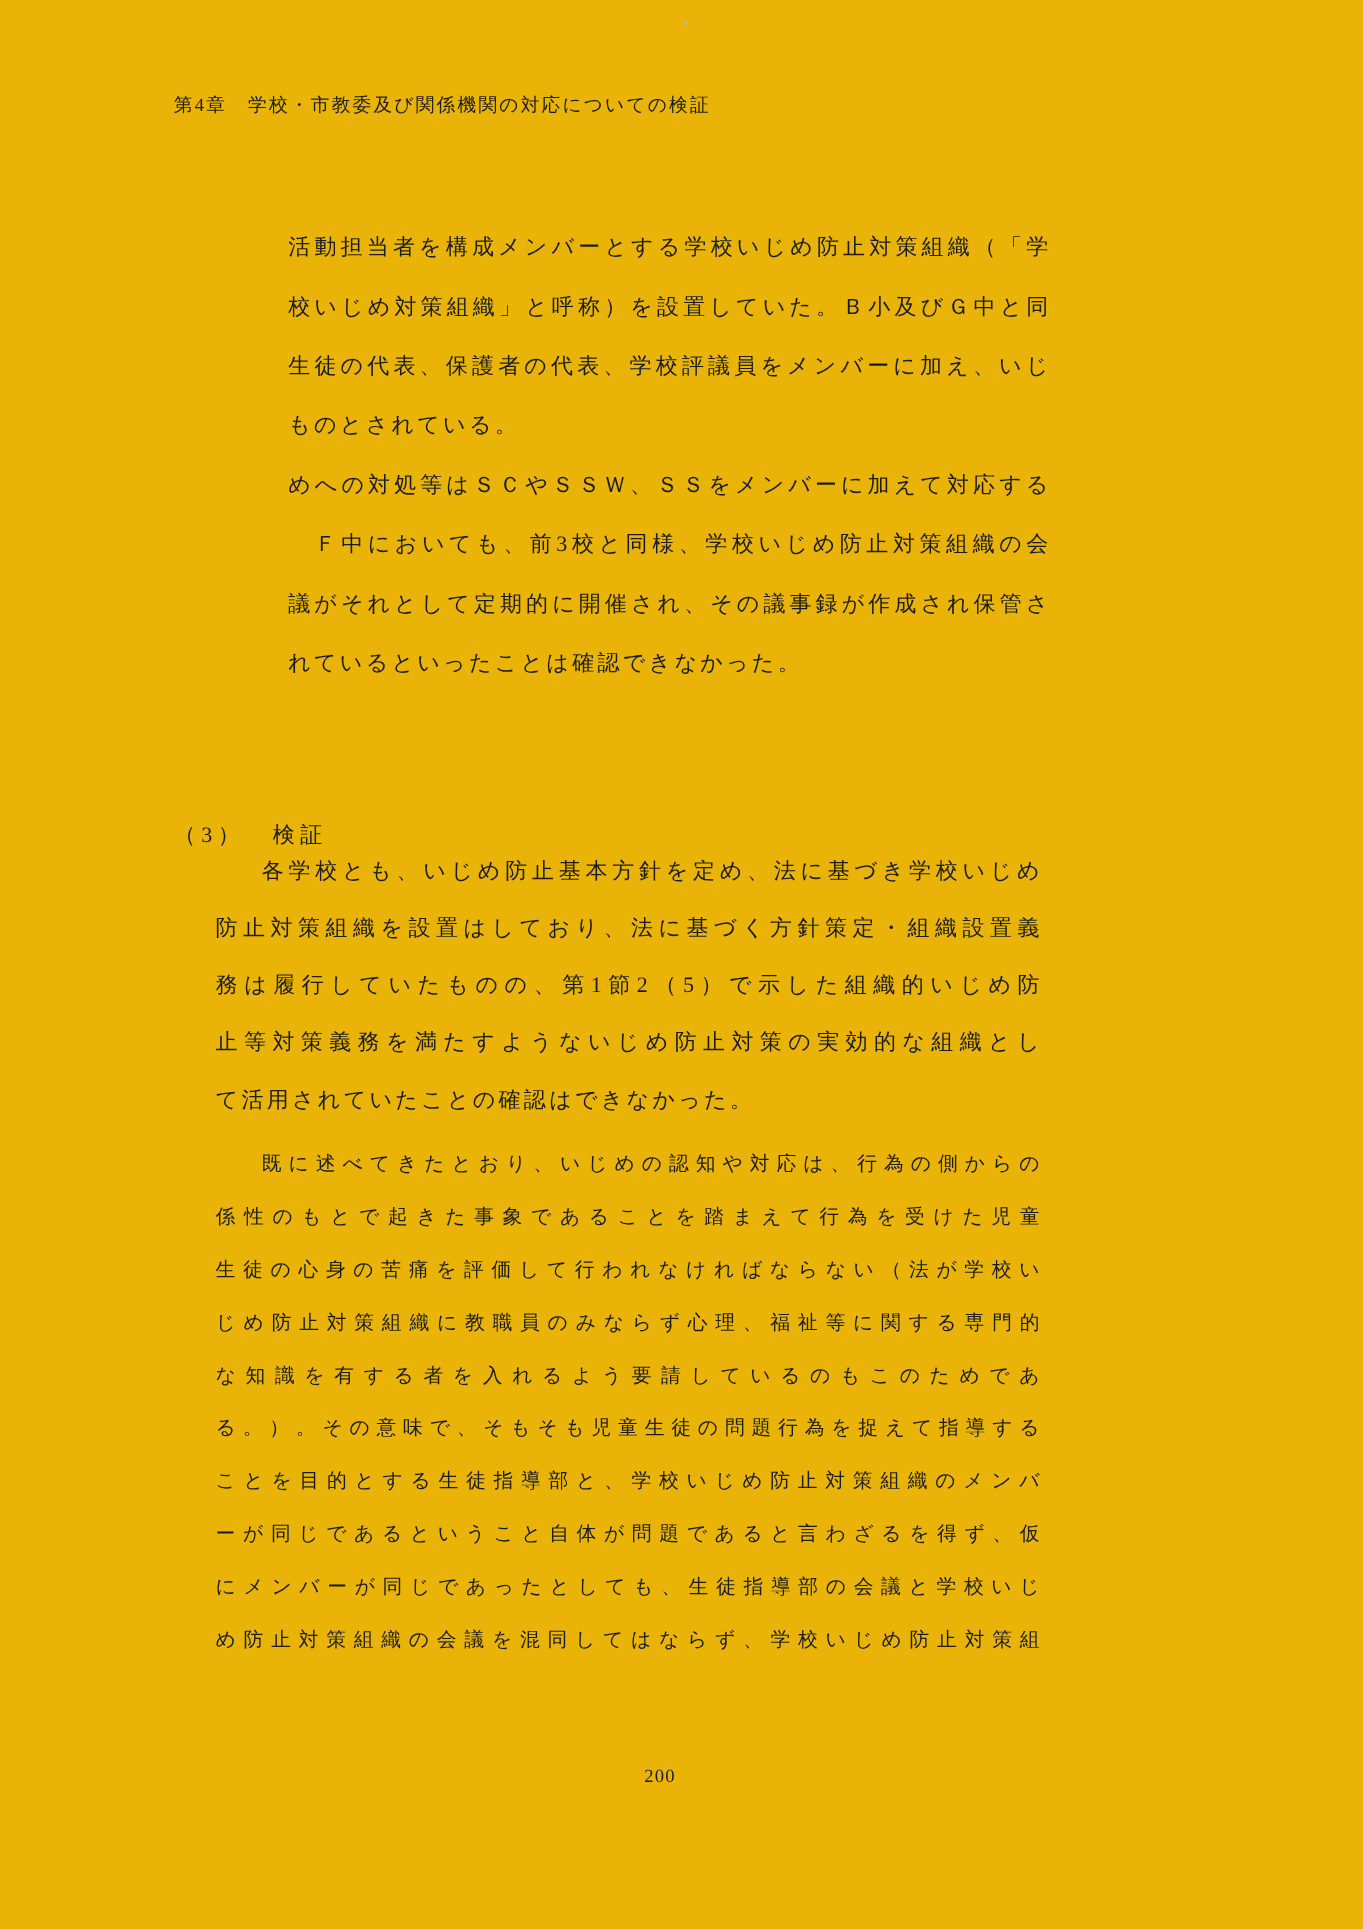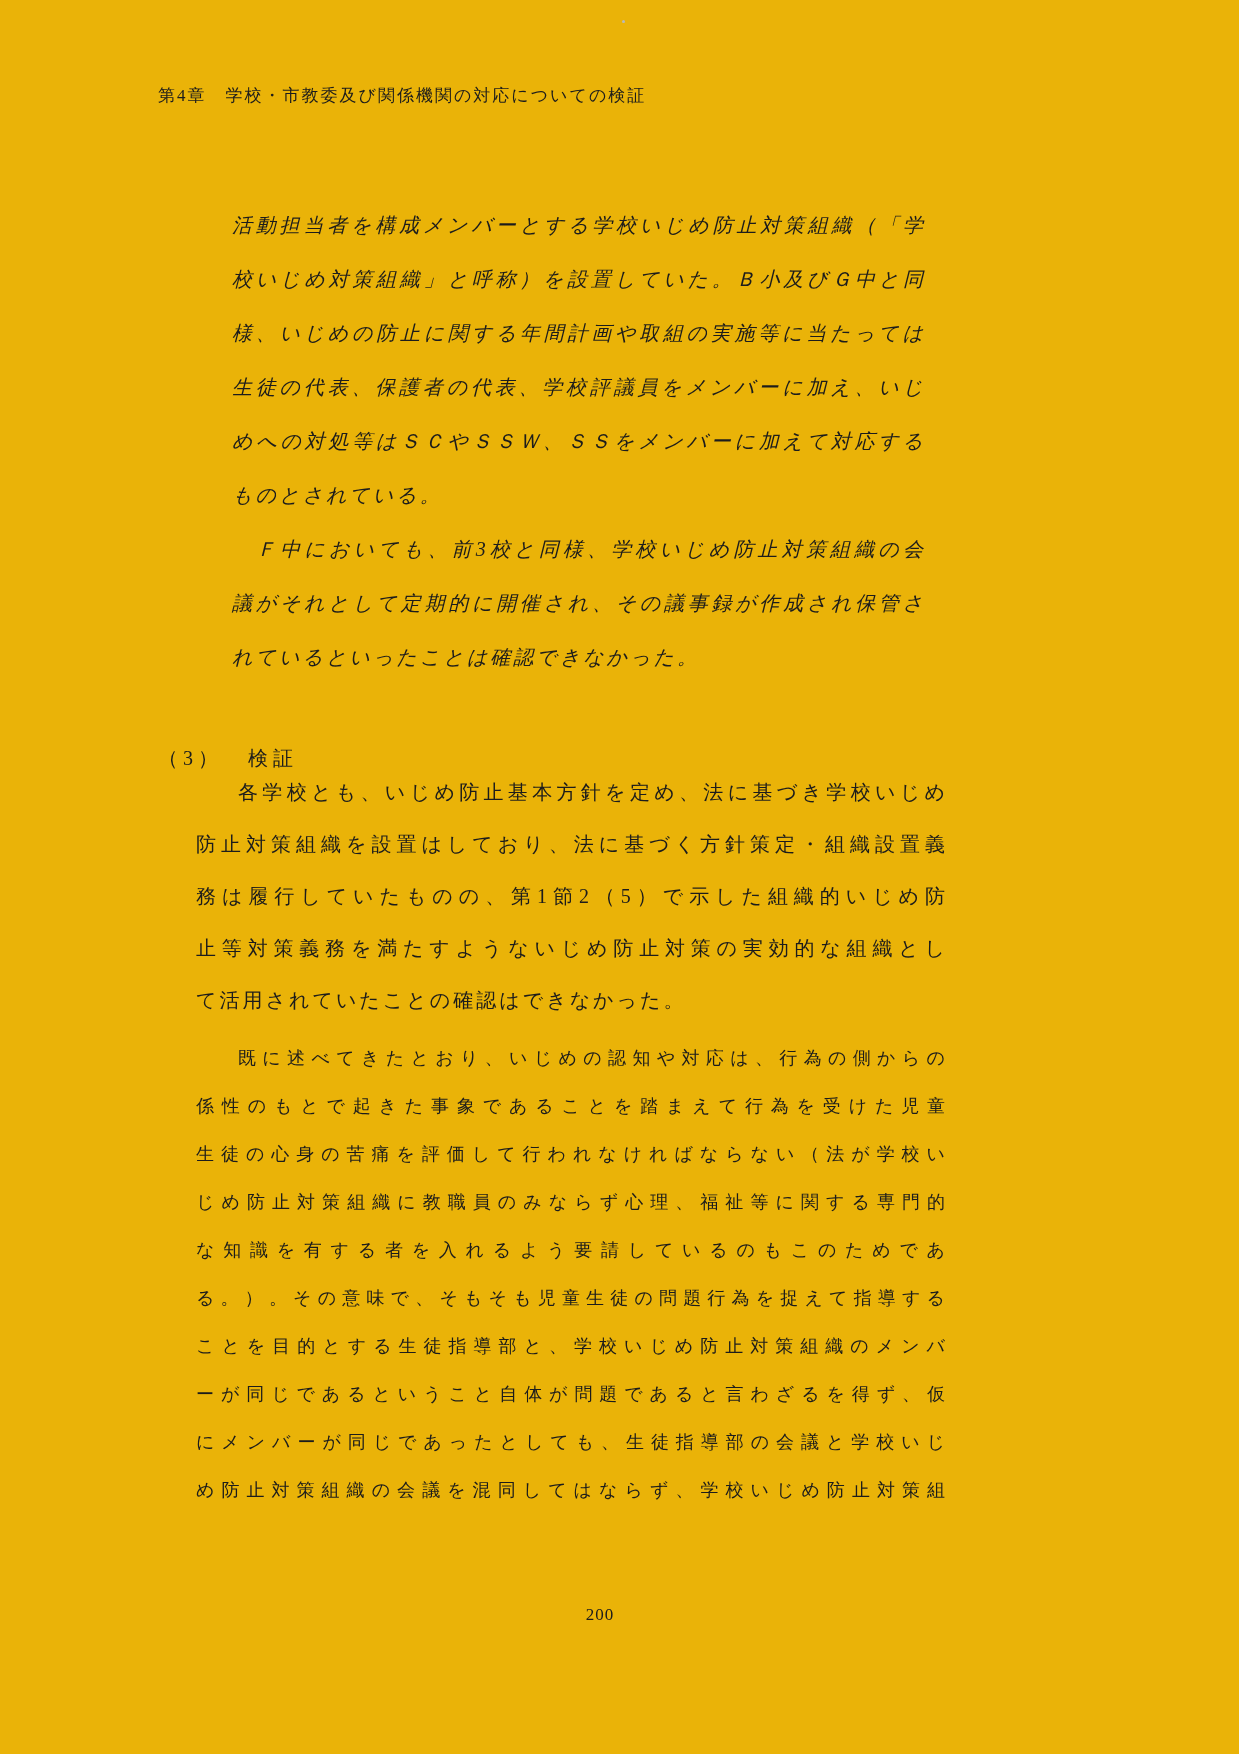--- a/index.html
+++ b/index.html
@@ -19,24 +19,23 @@
   .chapter-header {
     position: absolute;
     left: 158px;
     top: 84px;
     font-size: 17px;
     letter-spacing: 2px;
     white-space: nowrap;
   }
   .block-a {
     position: absolute;
-    left: 232px;
+    left: 262px;
     top: 198px;
     width: 694px;
-    font-style: italic;
   }
   .block-a .line {
     font-size: 20px;
     line-height: 54px;
   }
   .section-heading {
     position: absolute;
     left: 158px;
     top: 745px;
     font-size: 20px;
@@ -95,24 +94,23 @@
 <div class="page">
 
   <span class="scan-dot"></span>
 
   <div class="chapter-header">第4章　学校・市教委及び関係機関の対応についての検証</div>
 
   <div class="block-a">
     <div class="para1">
       <div class="line">活動担当者を構成メンバーとする学校いじめ防止対策組織（「学</div>
       <div class="line">校いじめ対策組織」と呼称）を設置していた。Ｂ小及びＧ中と同</div>
-      <div class="line">様、いじめの防止に関する年間計画や取組の実施等に当たっては</div>
       <div class="line">生徒の代表、保護者の代表、学校評議員をメンバーに加え、いじ</div>
+      <div class="line last">ものとされている。</div>
       <div class="line">めへの対処等はＳＣやＳＳＷ、ＳＳをメンバーに加えて対応する</div>
-      <div class="line last">ものとされている。</div>
     </div>
     <div class="para2">
       <div class="line indent-1">Ｆ中においても、前3校と同様、学校いじめ防止対策組織の会</div>
       <div class="line">議がそれとして定期的に開催され、その議事録が作成され保管さ</div>
       <div class="line last">れているといったことは確認できなかった。</div>
     </div>
   </div>
 
   <div class="section-heading">（3）　検証</div>
 

